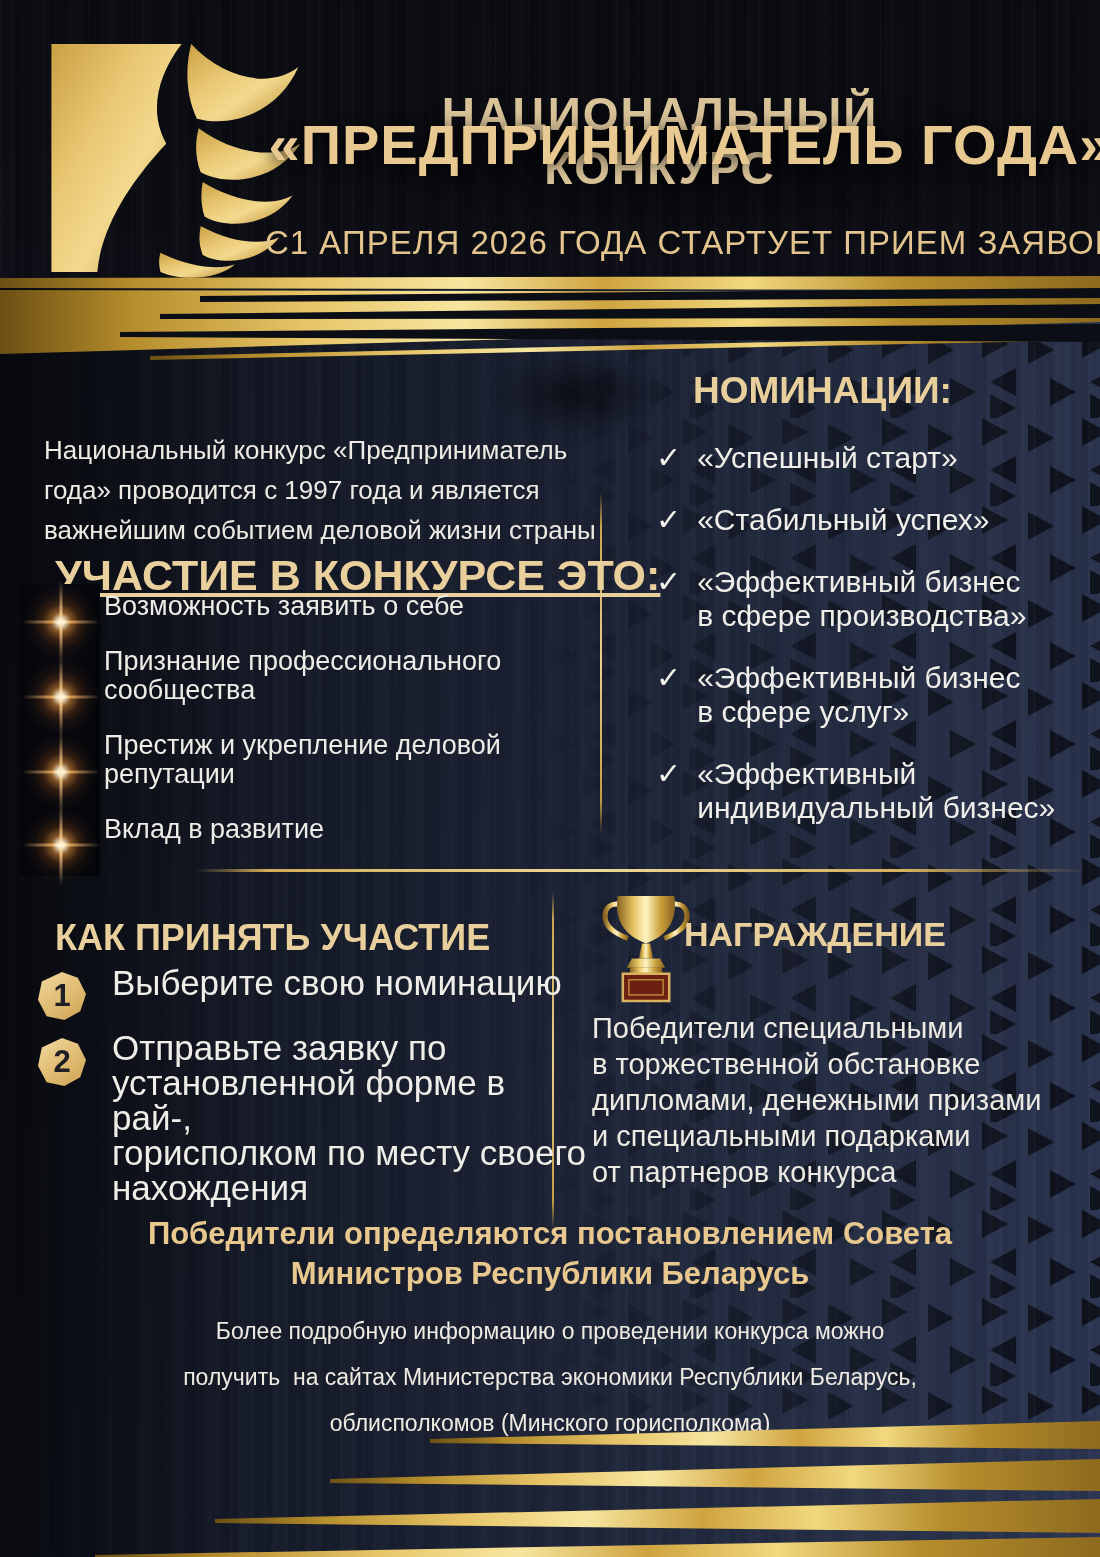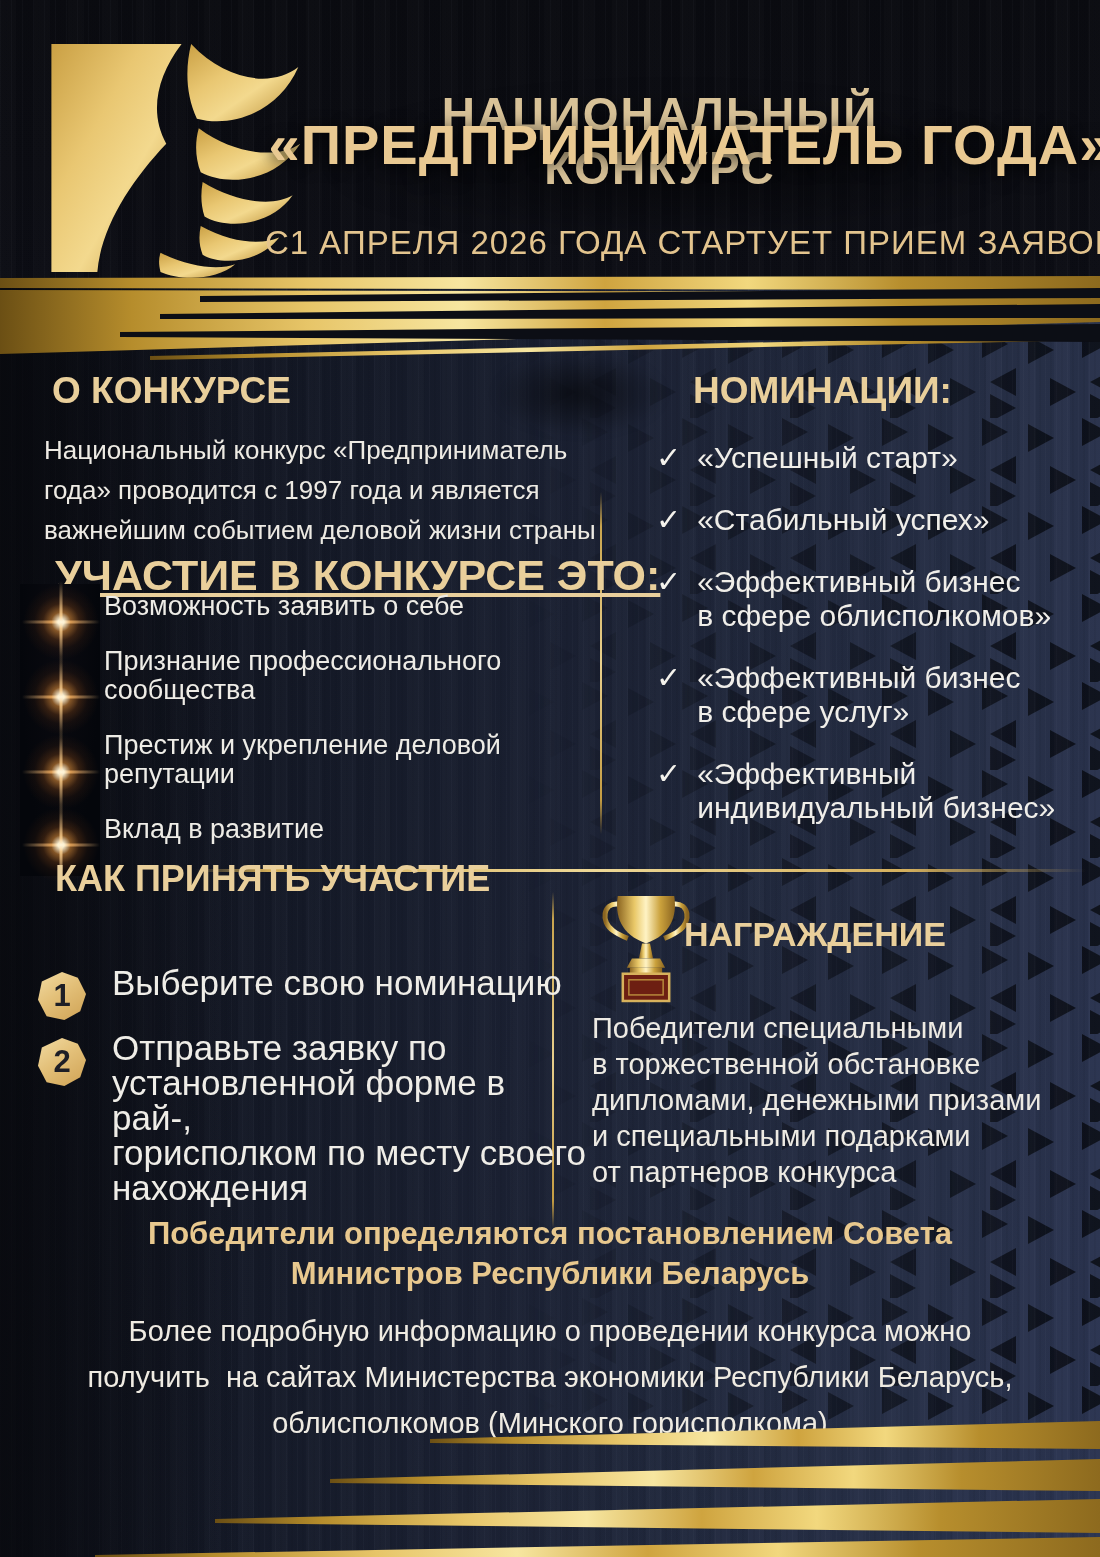--- a/index.html
+++ b/index.html
@@ -27,21 +27,21 @@
   .kicker{left:320px;top:42px;width:680px;text-align:center;font-size:46px;font-weight:bold;
     letter-spacing:2px;color:#d8c298;margin-top:45px;}
   .title{left:230px;top:112px;width:920px;text-align:center;font-size:56px;font-weight:bold;
     letter-spacing:1px;color:#e9c992;white-space:nowrap;text-shadow:0 2px 16px rgba(0,0,0,0.85);}
   .subtitle{left:250px;top:224px;width:880px;text-align:center;font-size:33px;color:#e3c48e;
     letter-spacing:1px;white-space:nowrap;}
   .about-hd{left:52px;top:370px;font-size:37px;}
   .nom-hd{left:693px;top:370px;font-size:37px;}
   .about-txt{left:44px;top:430px;font-size:26px;line-height:40px;width:560px;}
   .part-hd{left:55px;top:551px;font-size:43px;text-decoration:underline;}
-  .how-hd{left:55px;top:858px;font-size:36px;text-align:right;}
+  .how-hd{left:55px;top:917px;font-size:36px;text-align:right;}
   .award-hd{left:684px;top:915px;font-size:34px;}
   .ln{display:block;white-space:pre-wrap;}
   
   .star-strip{position:absolute;left:20px;top:584px;width:80px;height:292px;
     background:radial-gradient(ellipse at 50% 20%, #0a0a10, #04060b 70%);}
   .star{position:absolute;width:86px;height:86px;}
   .star::before{content:"";position:absolute;left:4px;right:4px;top:50%;height:3px;transform:translateY(-50%);
     background:linear-gradient(90deg, rgba(255,210,140,0) 0%, rgba(250,205,140,0.85) 42%, #fff6dd 50%, rgba(250,205,140,0.85) 58%, rgba(255,210,140,0) 100%);}
   .star::after{content:"";position:absolute;top:2px;bottom:2px;left:50%;width:3px;transform:translateX(-50%);
     background:linear-gradient(180deg, rgba(255,210,140,0) 0%, rgba(250,205,140,0.85) 42%, #fff6dd 50%, rgba(250,205,140,0.85) 58%, rgba(255,210,140,0) 100%);}
@@ -70,21 +70,21 @@
   .badge-2{left:38px;top:1038px;}
   .step-text{position:absolute;left:112px;width:480px;font-size:35px;line-height:35px;color:#efede7;}
   .step-text-1{top:965px;}
   .step-text-2{top:1030px;}
   
   .trophy{position:absolute;left:598px;top:888px;}
   .award-txt{left:592px;top:1010px;font-size:29px;line-height:36px;width:500px;}
   
   .decree{left:10px;top:1214px;width:1080px;text-align:center;font-size:31px;line-height:40px;
     font-weight:bold;color:#e8c88e;}
-  .info{left:10px;top:1308px;width:1080px;text-align:center;font-size:29px;line-height:46px;color:#efebe2;}
+  .info{left:10px;top:1308px;width:1080px;text-align:center;font-size:23px;line-height:46px;color:#efebe2;}
   .band-top{position:absolute;left:0;top:276px;}
   .band-bottom{position:absolute;left:0;top:1409px;}
   .logo{position:absolute;left:38px;top:36px;}
 </style>
 </head>
 <body>
 
 <div class="poster">
   <div class="header-bg"></div>
 
@@ -155,21 +155,20 @@
       <path d="M0,14 L1100,16 L1100,46 L0,78 Z"></path>
       <path d="M150,80 L1050,60 L1050,65 L150,84 Z"></path>
     </g>
     <g fill="#0c0e15">
       <path d="M200,20 L1100,12 L1100,22 L200,26 Z"></path>
       <path d="M160,38 L1100,28 L1100,42 L160,43 Z"></path>
       <path d="M120,56 L1100,48 L1100,66 L120,61 Z"></path>
     </g>
   </svg>
 
-  <div class="txt hd about-hd">О КОНКУРСЕ</div>
   <div class="txt about-txt">
     <span class="ln">Национальный конкурс «Предприниматель</span>
     <span class="ln">года» проводится с 1997 года и является</span>
     <span class="ln">важнейшим событием деловой жизни страны</span>
   </div>
 
   <div class="txt hd nom-hd">НОМИНАЦИИ:</div>
   <div class="vline1"></div>
   <div class="nom-list">
     <div class="nom-item">
@@ -181,21 +180,21 @@
     <div class="nom-item">
       <span class="check">✓</span>
       <span>
           <span class="ln">«Стабильный успех»</span>
         </span>
     </div>
     <div class="nom-item">
       <span class="check">✓</span>
       <span>
           <span class="ln">«Эффективный бизнес</span>
-          <span class="ln">в сфере облисполкомов»</span>
+          <span class="ln">в сфере производства»</span>
         </span>
     </div>
     <div class="nom-item">
       <span class="check">✓</span>
       <span>
           <span class="ln">«Эффективный бизнес</span>
           <span class="ln">в сфере услуг»</span>
         </span>
     </div>
     <div class="nom-item">

